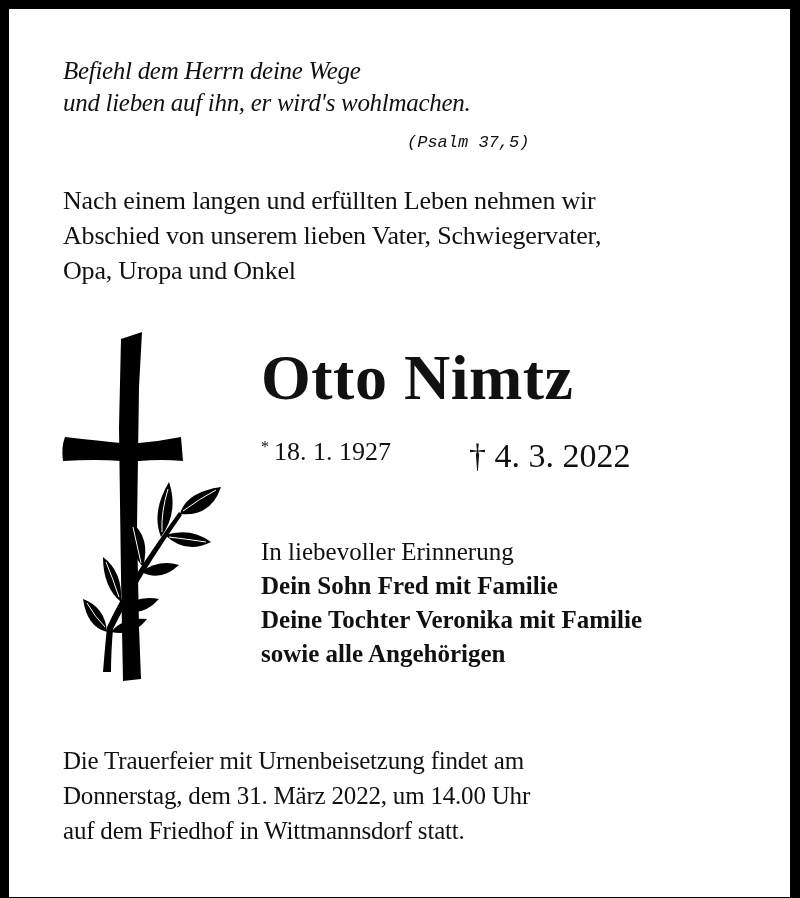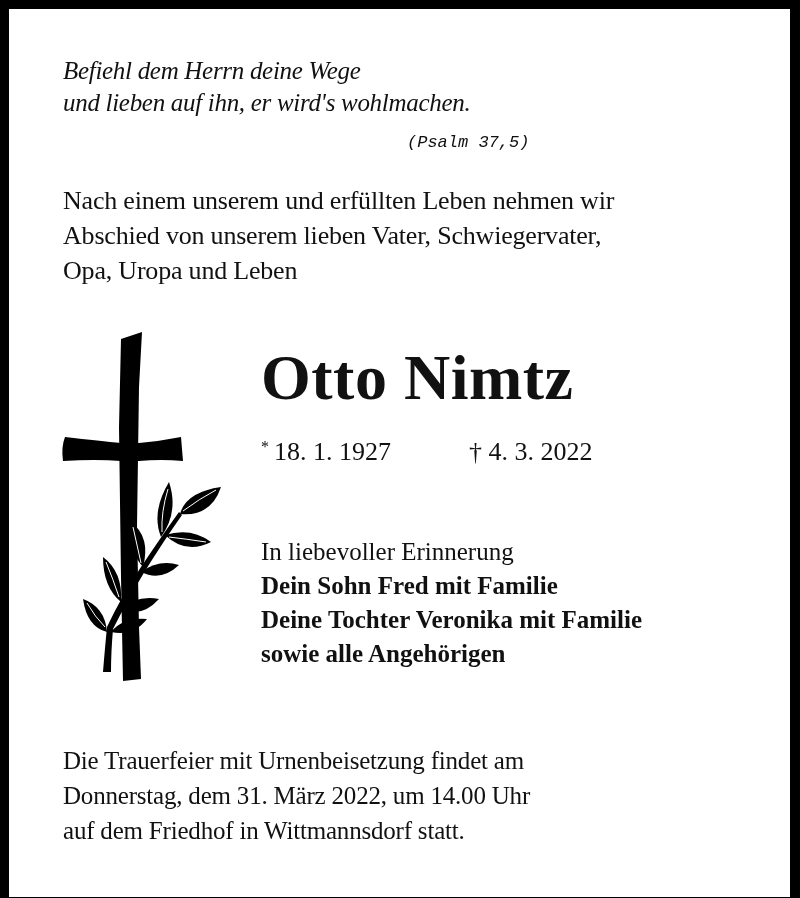--- a/index.html
+++ b/index.html
@@ -29,21 +29,21 @@
     .intro {
       left: 54px; top: 174px;
       font-size: 26px; line-height: 35px; letter-spacing: -0.2px;
     }
     .name {
       left: 252px; top: 334px;
       font-size: 64px; font-weight: bold; letter-spacing: 0.5px;
       line-height: 70px;
     }
     .birth { left: 252px; top: 428px; font-size: 26px; }
-    .death { left: 460px; top: 428px; font-size: 26px; }
+    .death { left: 460px; top: 428px; font-size: 34px; }
     .sup-star { font-size: 16px; vertical-align: 8px; margin-right: 5px; }
     .memory {
       left: 252px; top: 526px; font-size: 25px; line-height: 34px;
     }
     .fam { font-weight: bold; display: block; }
     .service {
       left: 54px; top: 734px;
       font-size: 25px; line-height: 35px; letter-spacing: -0.2px;
     }
     .line { display: block; }
@@ -55,23 +55,23 @@
 <div class="frame">
   <div class="paper">
 
     <div class="t verse">
       <span class="line">Befiehl dem Herrn deine  Wege</span>
       <span class="line">und lieben auf ihn, er wird's wohlmachen.</span>
     </div>
     <div class="t verse-ref">(Psalm 37,5)</div>
 
     <div class="t intro">
-      <span class="line">Nach einem unserem und erfüllten Leben nehmen wir</span>
+      <span class="line">Nach einem langen und erfüllten Leben nehmen wir</span>
       <span class="line">Abschied von unserem lieben Vater, Schwiegervater,</span>
-      <span class="line">Opa, Uropa und Leben</span>
+      <span class="line">Opa, Uropa und Onkel</span>
     </div>
 
     <svg class="cross" viewBox="0 0 160 360">
 
       <path d="M60 12 Q72 8 81 5 L78 60 L76 200 L78 300 L80 352 L62 354 L60 250 L58 100 Z" fill="#000"></path>
 
       <path d="M4 110 Q40 114 60 116 L78 116 Q100 114 120 110 L122 134 Q100 132 78 134 L60 134 Q35 132 2 134 Q0 120 4 110 Z" fill="#000"></path>
 
       <path d="M42 345 Q44 320 46 300 Q60 270 80 240 Q100 210 118 185 L121 188 Q104 212 84 244 Q66 274 52 302 Q50 325 50 345 Z" fill="#000"></path>
 

